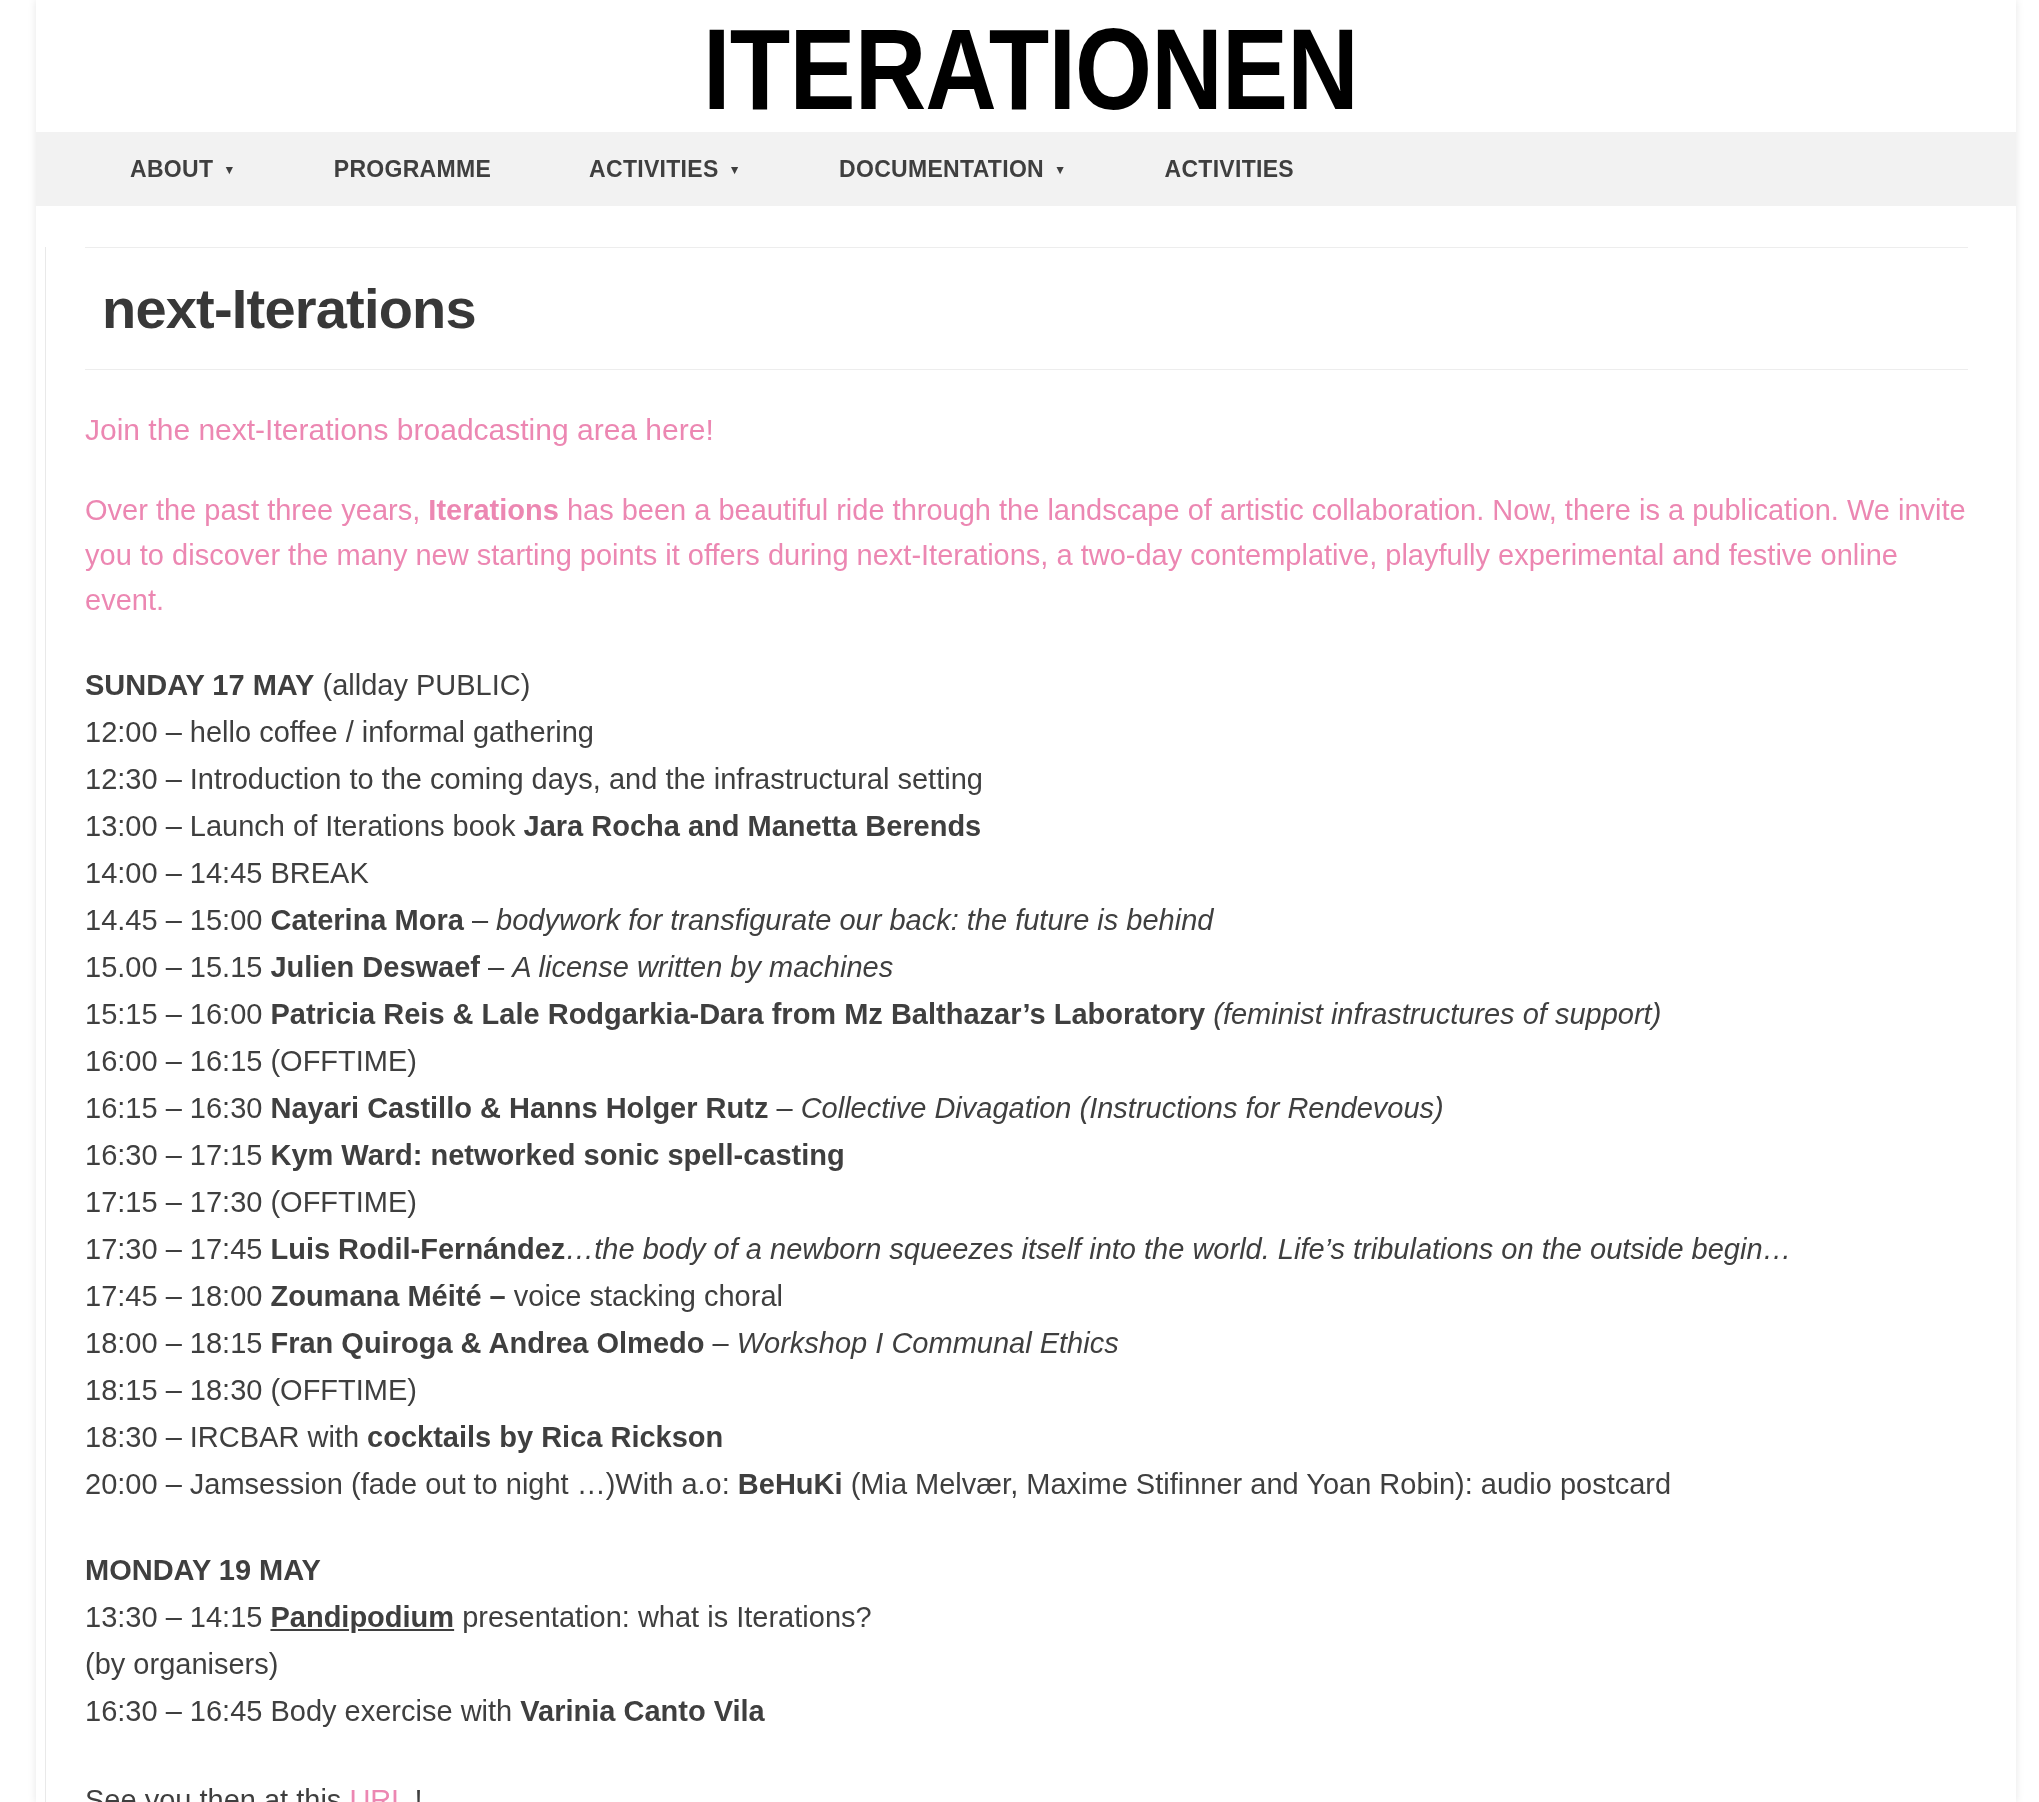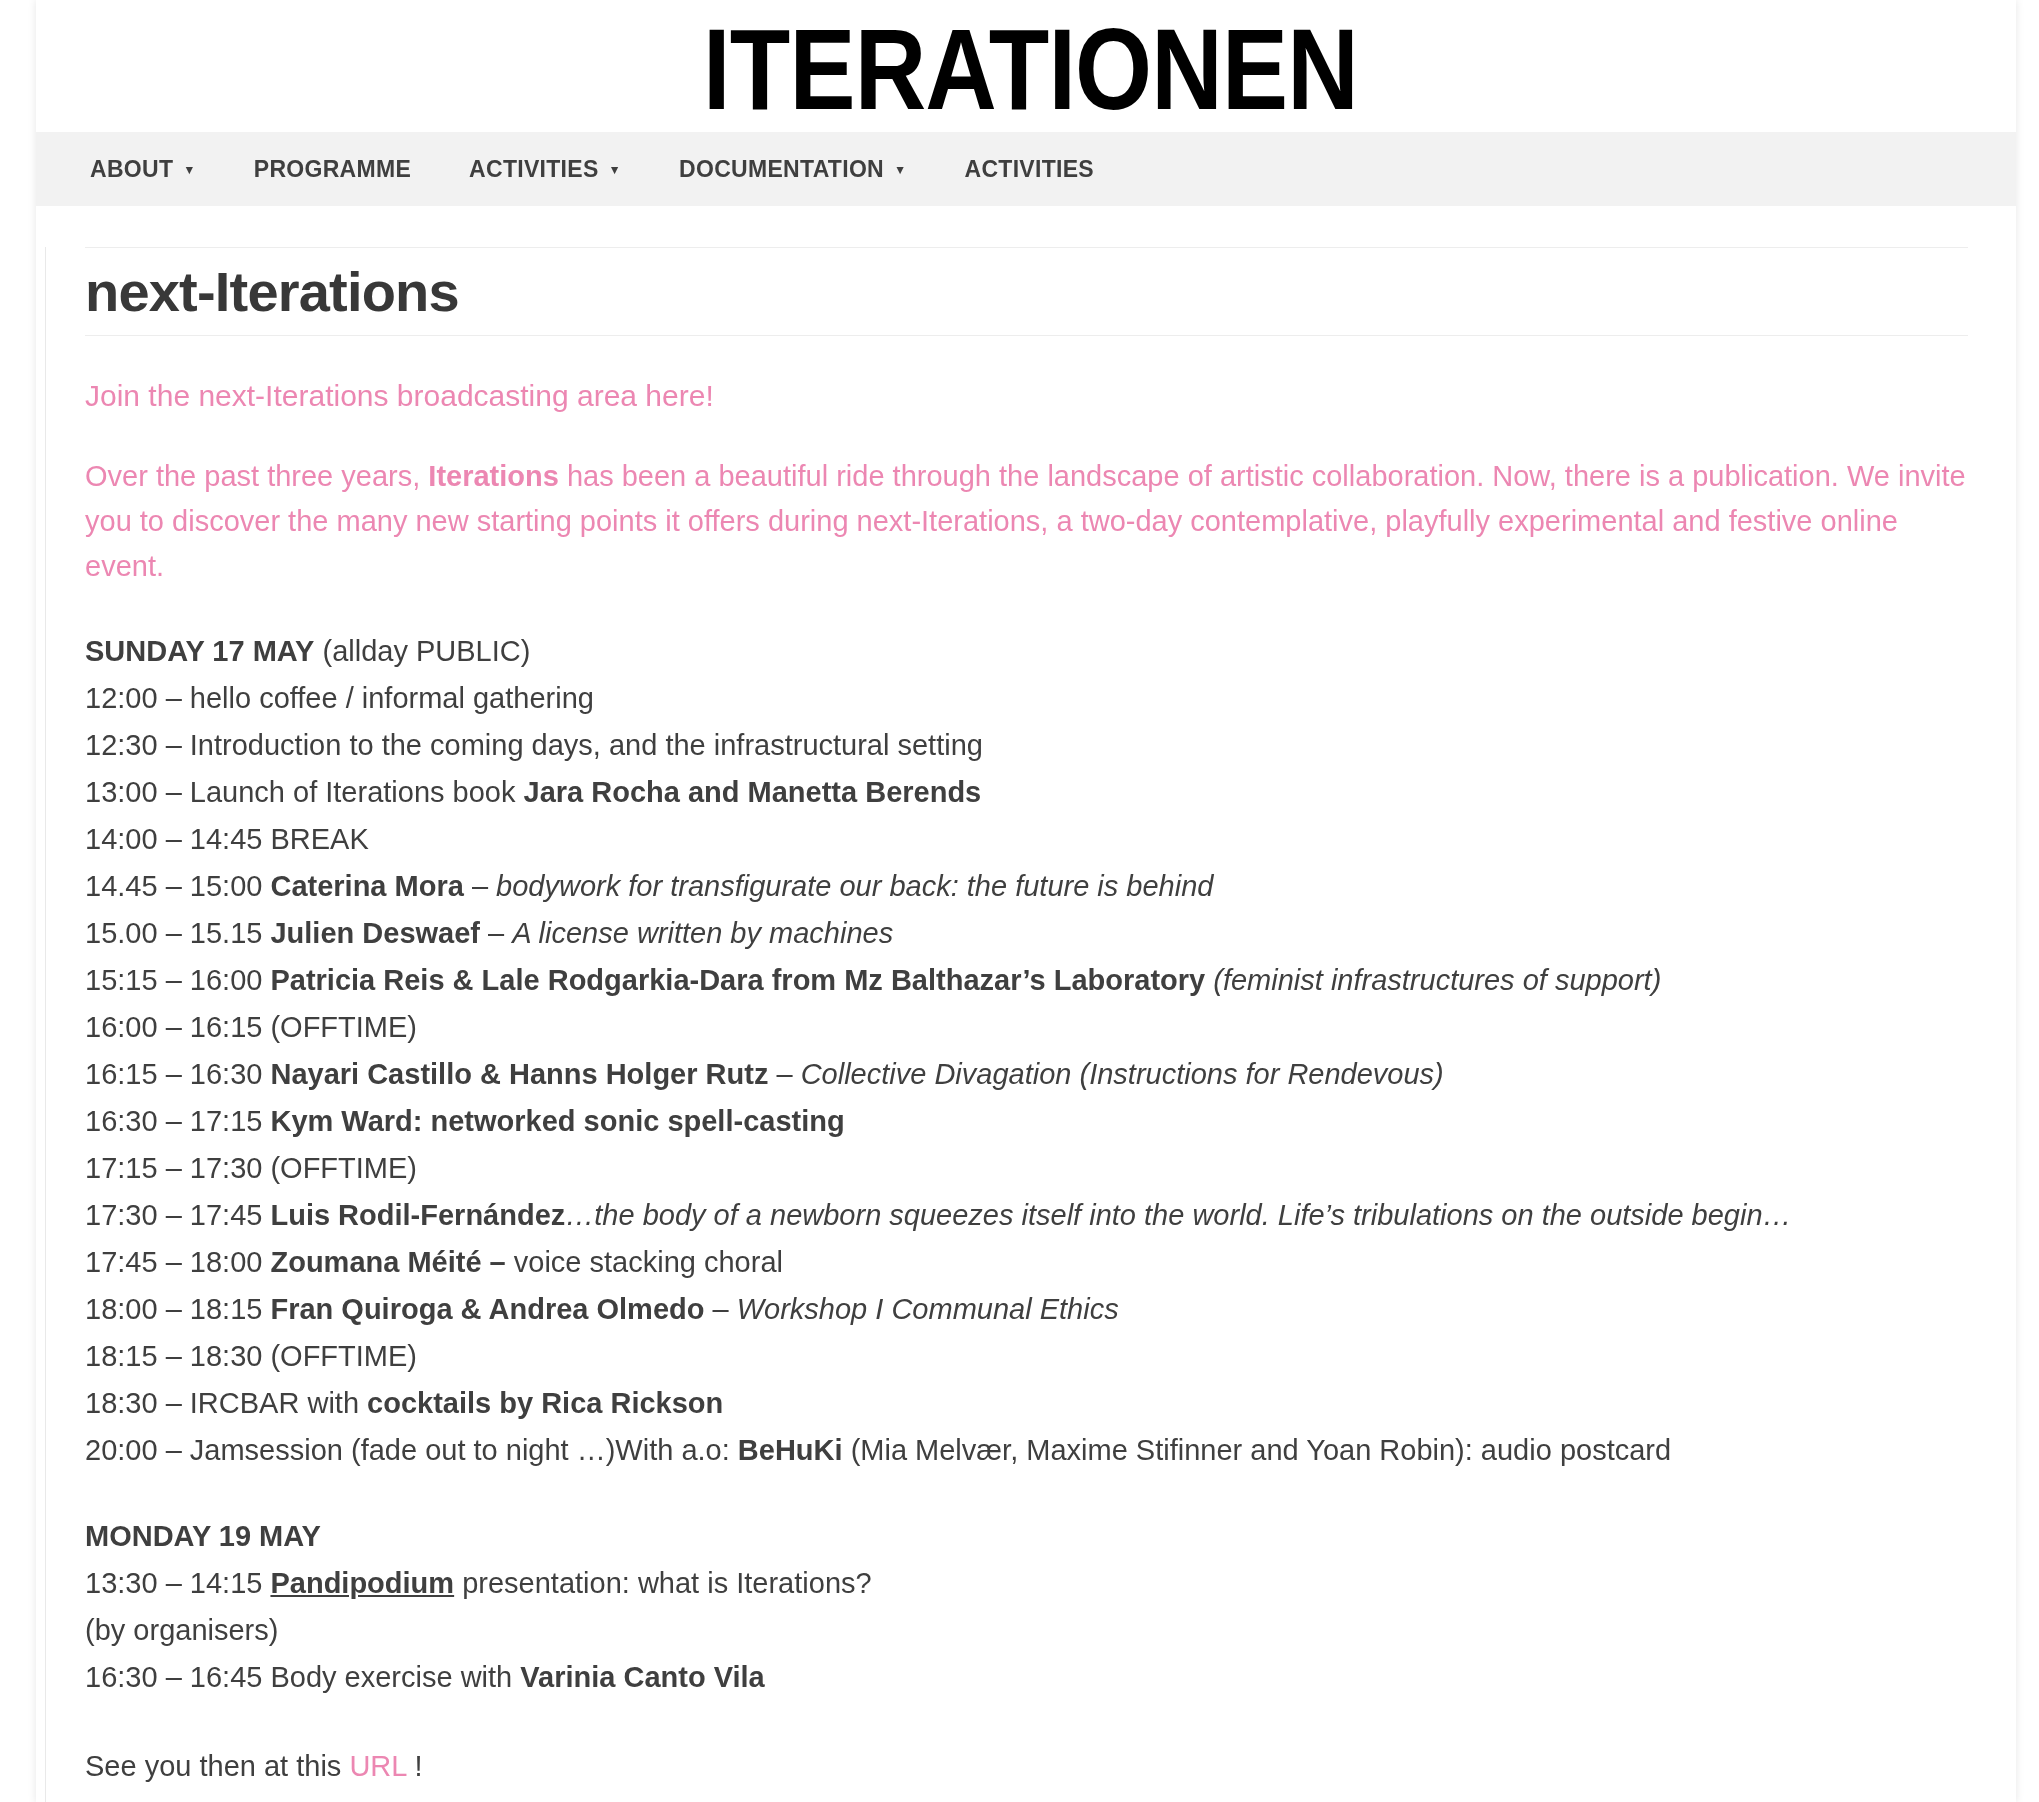--- a/index.html
+++ b/index.html
@@ -60,20 +60,21 @@
     margin-right:58px;
     font-size:23px;
     font-weight:700;
     letter-spacing:0.3px;
     color:var(--text);
     text-decoration:none;
     display:flex;
     align-items:center;
     cursor:pointer;
     white-space:nowrap;
+    margin-left:40px;
   }
   .caret{
     font-size:12.3px;
     margin-left:10px;
     position:relative;
     top:0.8px;
     color:var(--text);
   }
   
   .main{
@@ -82,21 +83,21 @@
     padding:0 48px 0 39px;
     min-height:1597px;
   }
   .title-wrap{
     margin-top:41px;
     border-top:0.8px solid var(--hairline);
     border-bottom:0.8px solid var(--hairline);
     padding:15px 0 13px;
   }
   .page-title{
-    margin:0;
+    margin:17px;
     font-size:56px;
     line-height:1.05;
     font-weight:700;
     letter-spacing:-0.8px;
     color:var(--heading);
   }
   .join-link{
     display:inline-block;
     margin-top:43px;
     font-size:30px;

